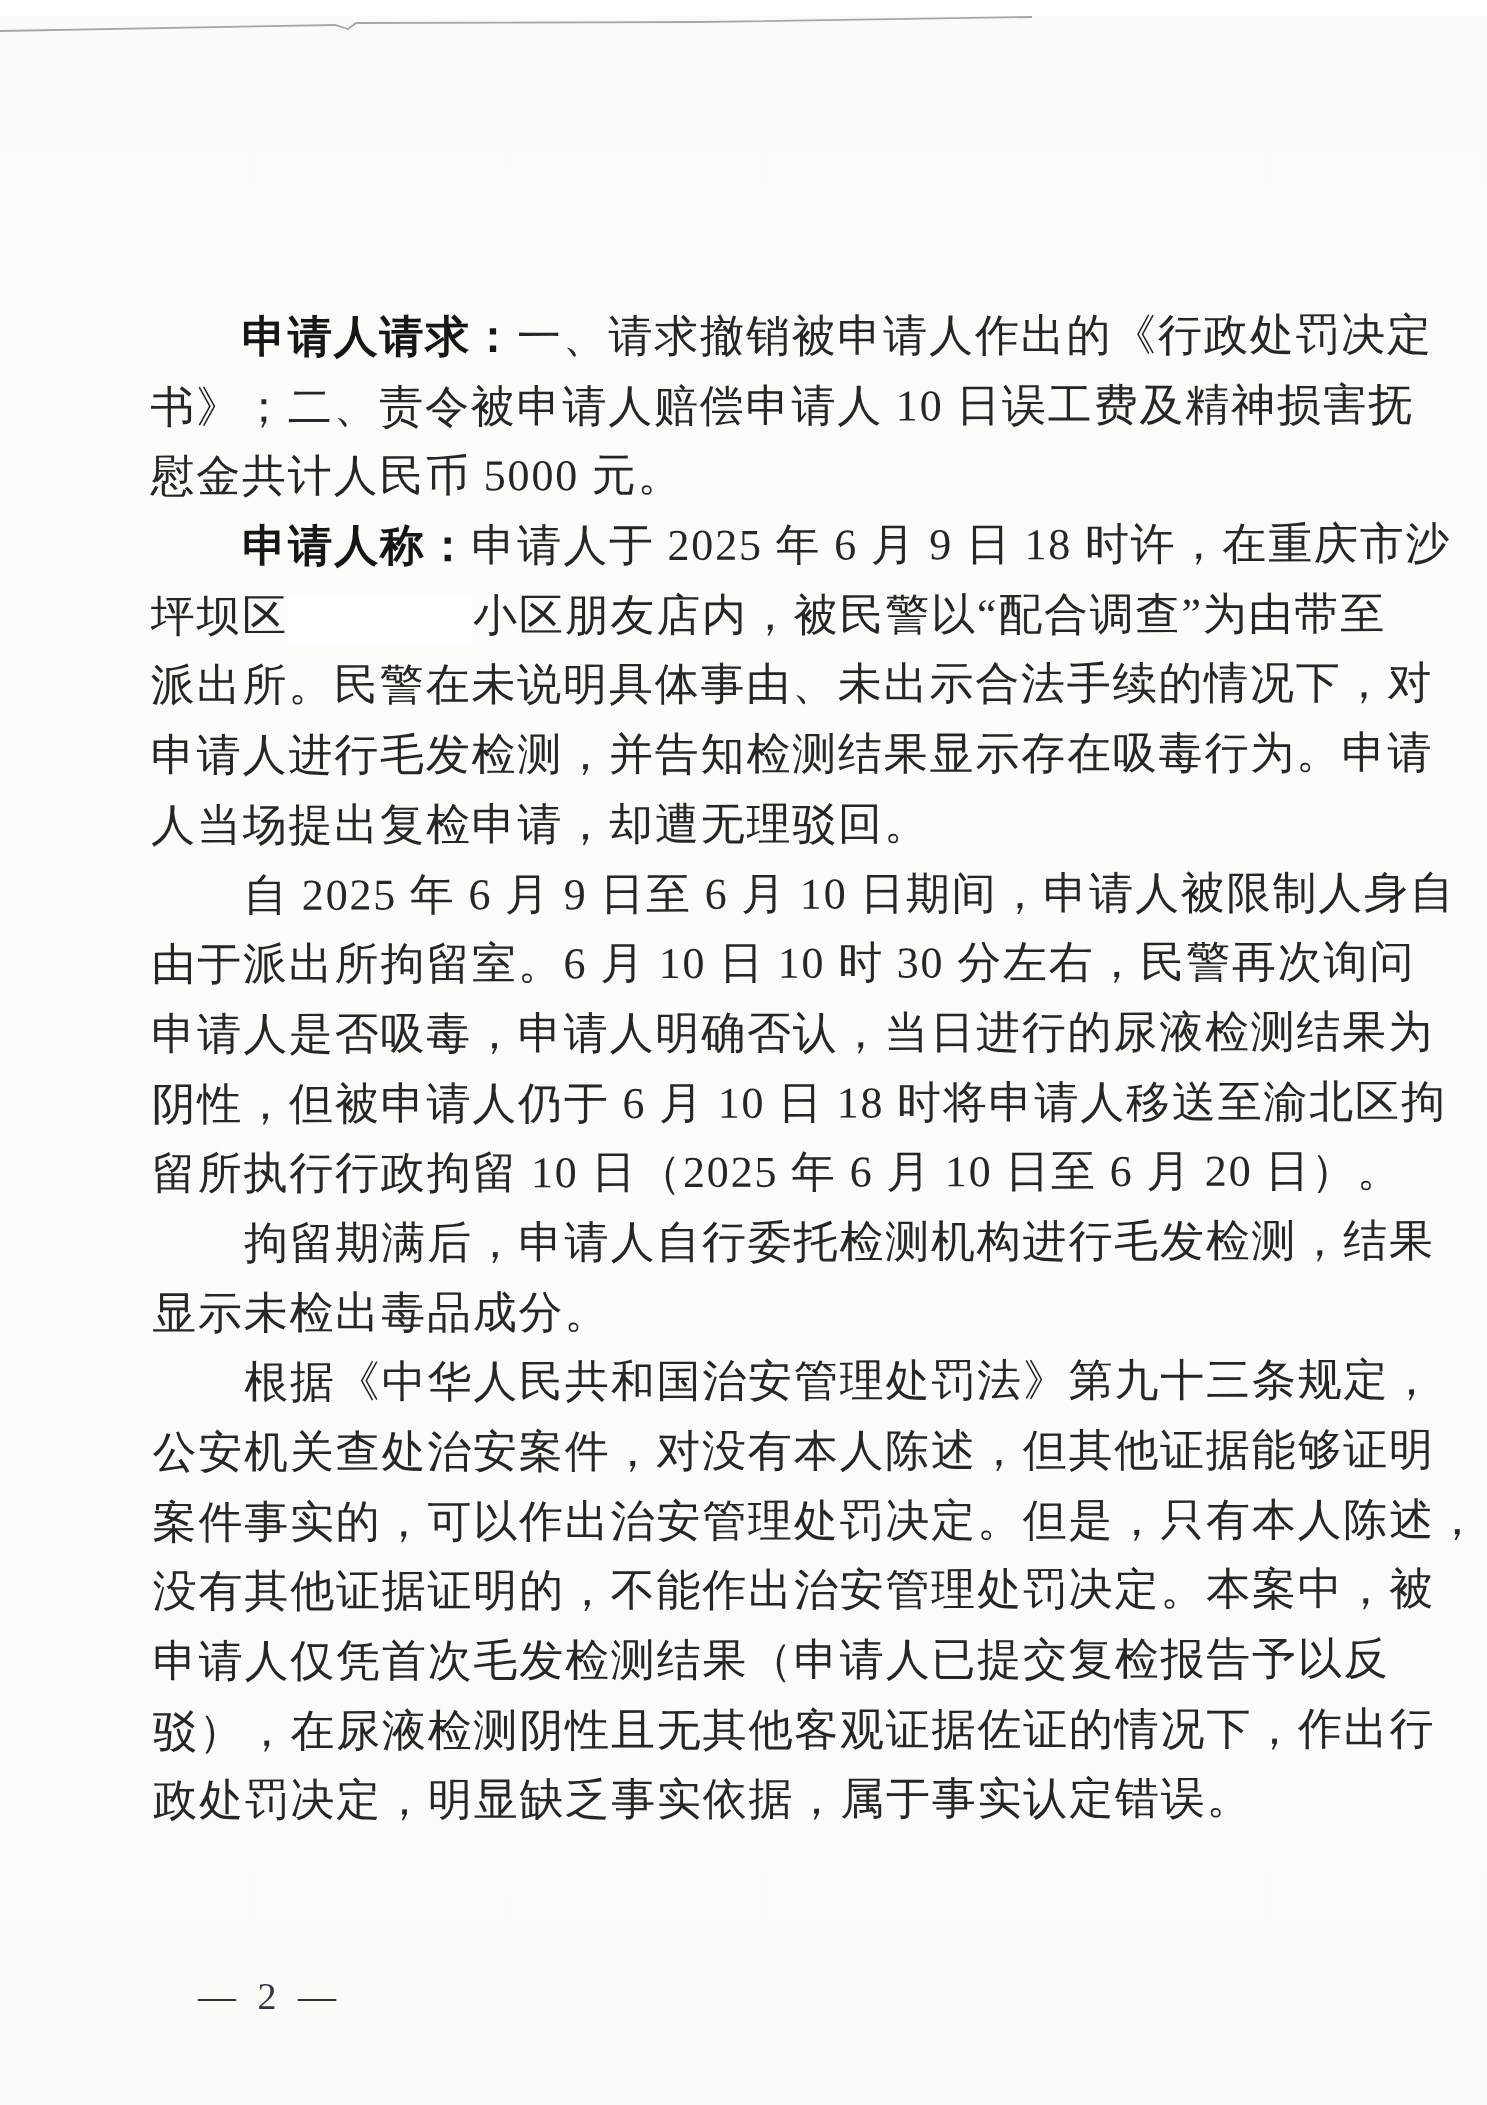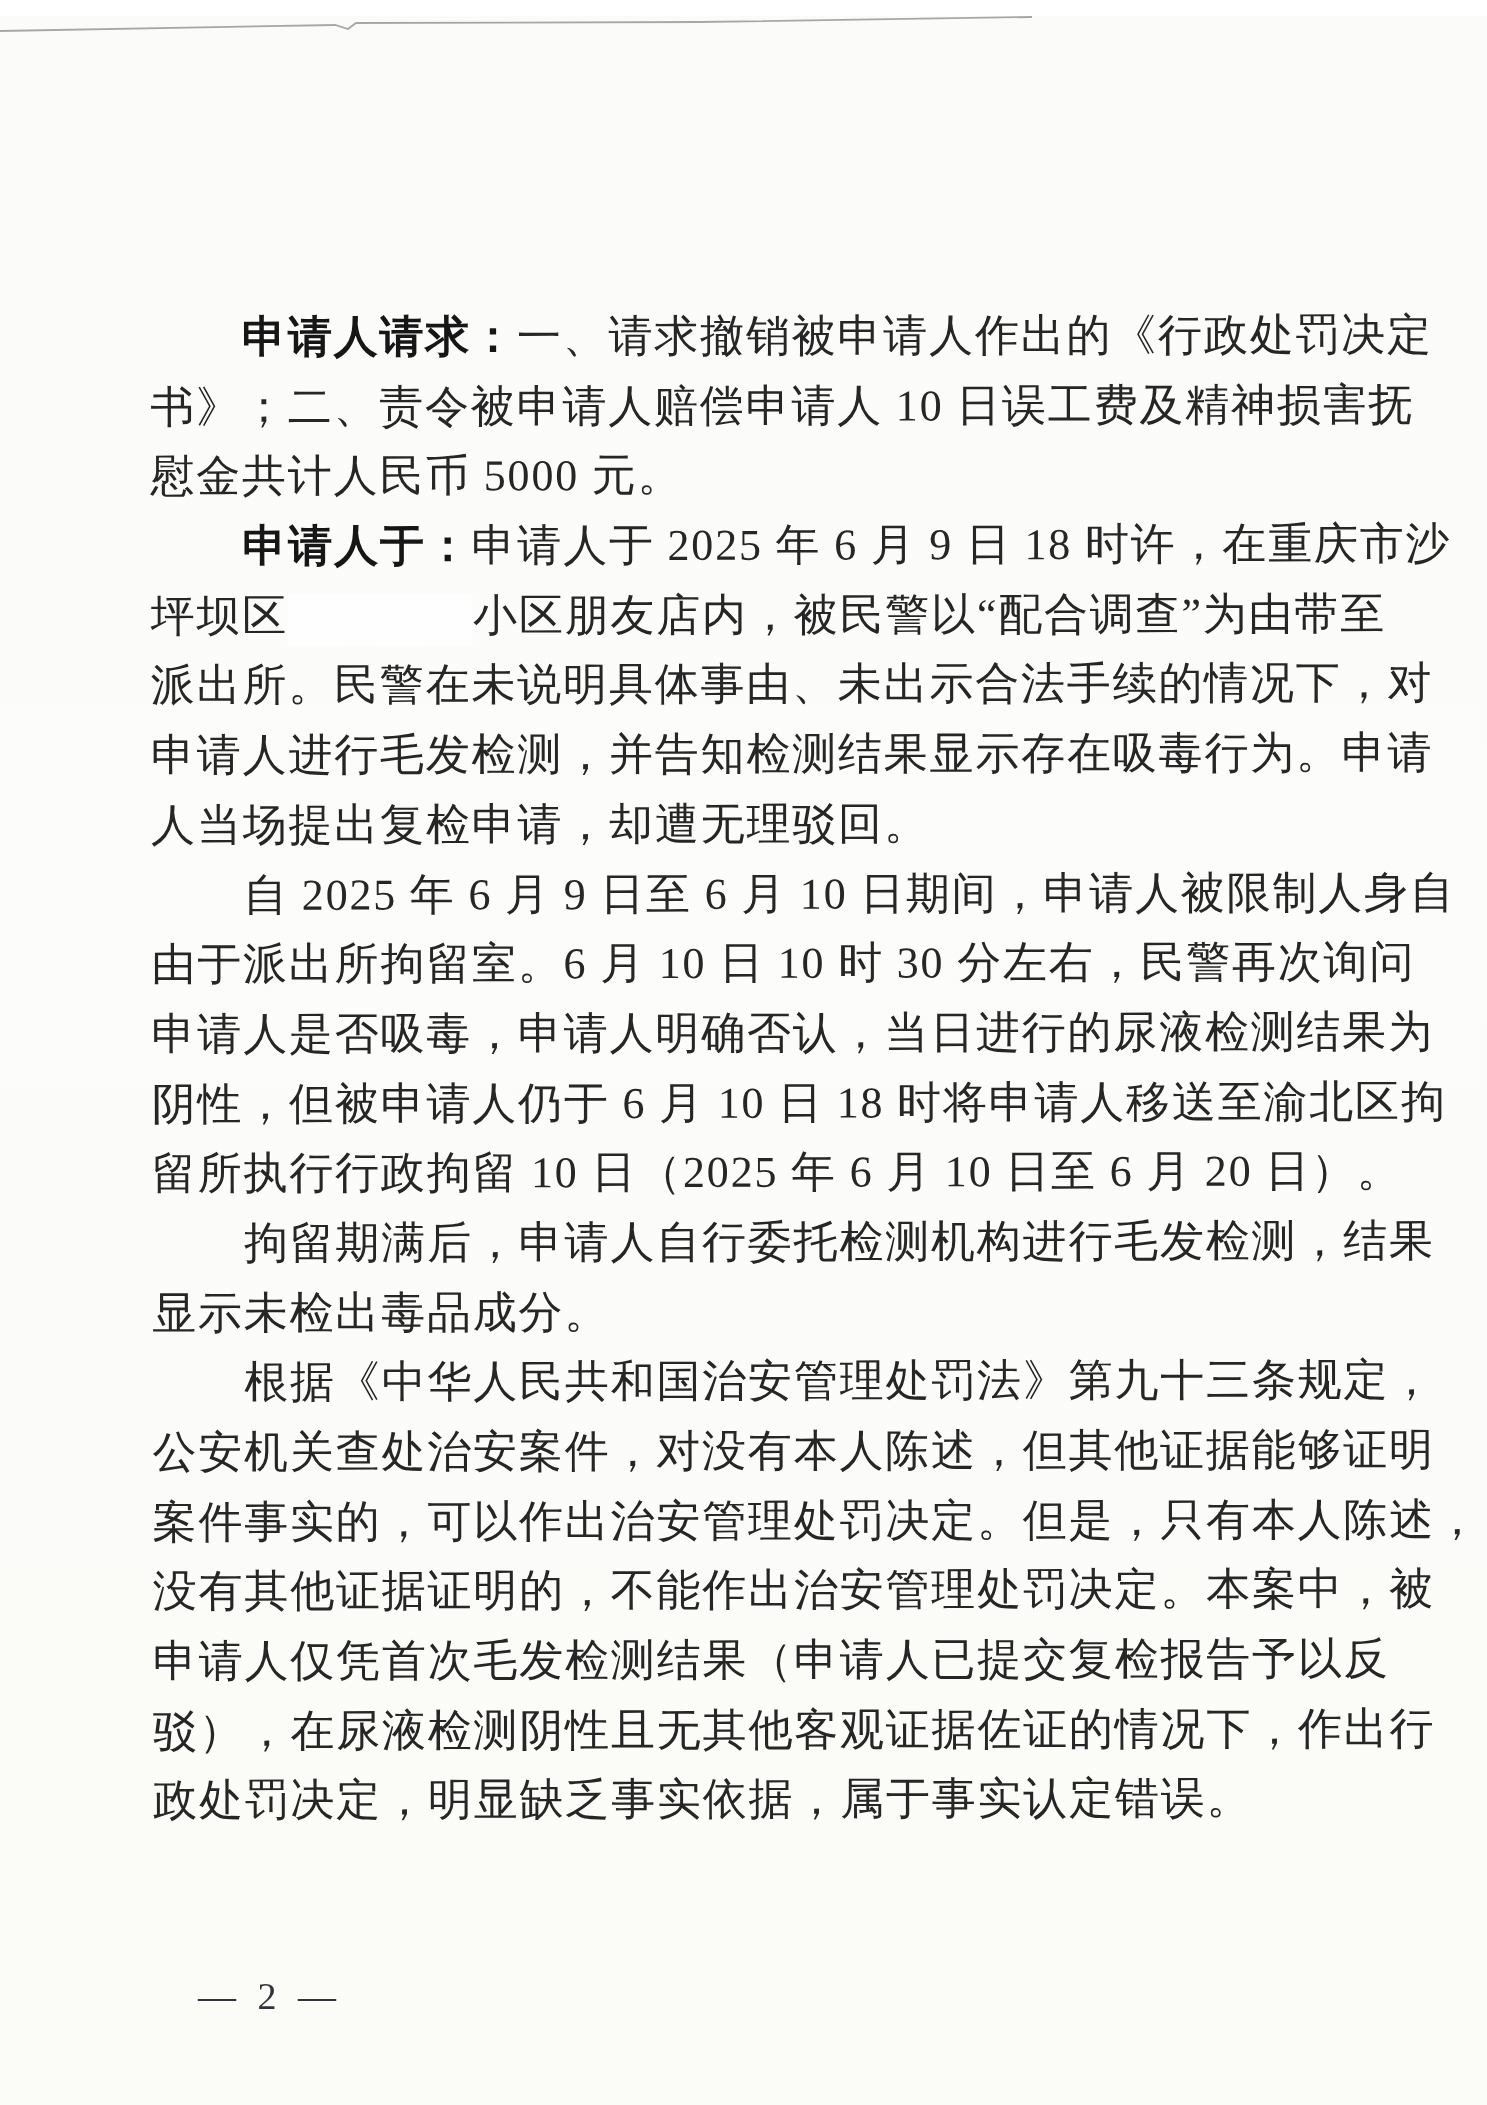--- a/index.html
+++ b/index.html
@@ -75,21 +75,21 @@
 <div class="page">
 
   <svg class="scan-line" viewBox="0 0 1487 40" xmlns="http://www.w3.org/2000/svg">
     <polyline points="0,15 335,9 348,13 356,7 700,6 1032,1" fill="none" stroke="#8b8b88" stroke-width="1.8" opacity="0.75"></polyline>
   </svg>
 
   <div class="doc-body">
       <div class="line indent"><span class="bold">申请人请求：</span>一、请求撤销被申请人作出的《行政处罚决定</div>
       <div class="line">书》；二、责令被申请人赔偿申请人 10 日误工费及精神损害抚</div>
       <div class="line">慰金共计人民币 5000 元。</div>
-      <div class="line indent"><span class="bold">申请人于：</span>申请人于 2025 年 6 月 9 日 18 时许，在重庆市沙</div>
+      <div class="line indent"><span class="bold">申请人称：</span>申请人于 2025 年 6 月 9 日 18 时许，在重庆市沙</div>
       <div class="line"><span>坪坝区</span><span class="redacted"></span><span>小区朋友店内，被民警以“配合调查”为由带至</span></div>
       <div class="line">派出所。民警在未说明具体事由、未出示合法手续的情况下，对</div>
       <div class="line">申请人进行毛发检测，并告知检测结果显示存在吸毒行为。申请</div>
       <div class="line">人当场提出复检申请，却遭无理驳回。</div>
       <div class="line indent">自 2025 年 6 月 9 日至 6 月 10 日期间，申请人被限制人身自</div>
       <div class="line">由于派出所拘留室。6 月 10 日 10 时 30 分左右，民警再次询问</div>
       <div class="line">申请人是否吸毒，申请人明确否认，当日进行的尿液检测结果为</div>
       <div class="line">阴性，但被申请人仍于 6 月 10 日 18 时将申请人移送至渝北区拘</div>
       <div class="line">留所执行行政拘留 10 日（2025 年 6 月 10 日至 6 月 20 日）。</div>
       <div class="line indent">拘留期满后，申请人自行委托检测机构进行毛发检测，结果</div>

